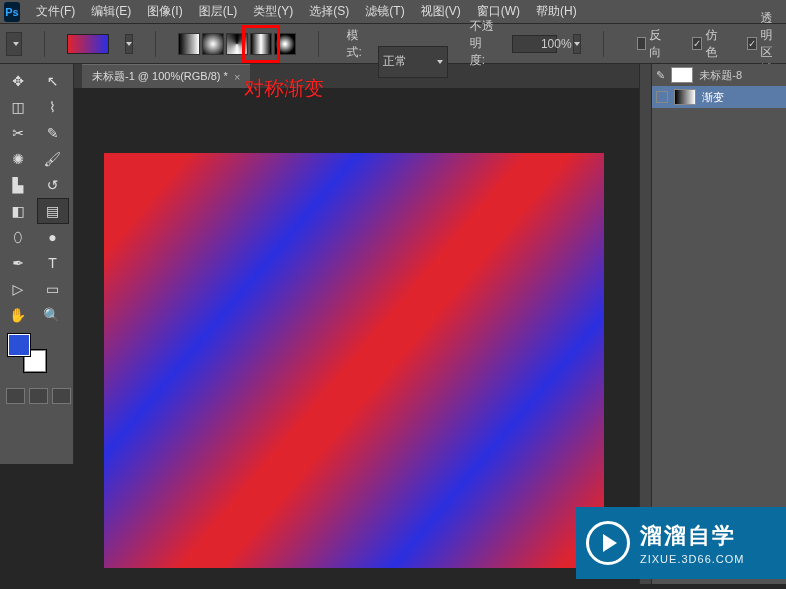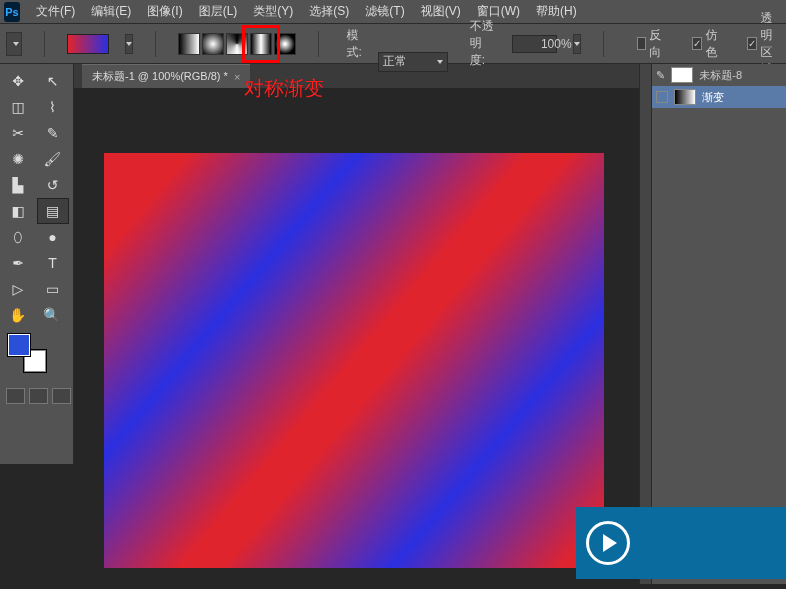--- a/index.html
+++ b/index.html
@@ -88,21 +88,21 @@
     .grad-diamond { background: radial-gradient(#fff 5%, #000 70%); }
     .grad-highlight {
       position: relative;
       outline: 3px solid #ff0000;
       outline-offset: 5px;
     }
     .opt-label { color: #ccc; font-size: 12px; margin-left: 6px;}
     .opt-select {
       display: flex; align-items: center;
       background: #3f3f3f; border: 1px solid #2a2a2a;
-      height: 20px; padding: 0 4px; min-width: 70px;
+      height: 32px; padding: 0 4px; min-width: 70px;
       justify-content: space-between;
       margin-top: 36px;
     }
     .opt-select .arrow {
       width: 0; height: 0; border-left: 3px solid transparent; border-right: 3px solid transparent;
       border-top: 4px solid #ccc;
     }
     .opt-num {
       background: #3f3f3f; border: 1px solid #2a2a2a;
       width: 42px; height: 18px; text-align: center;
@@ -395,13 +395,17 @@
     <div class="hist-checkbox"></div>
     <div class="hist-gradthumb"></div>
     <span>渐变</span>
   </div>
 </div>
 
 <div class="annotation">对称渐变</div>
 
 <div class="watermark">
   <div class="wm-play"></div>
+  <div class="wm-text">
+    <div class="wm-title">溜溜自学</div>
+    <div class="wm-url">ZIXUE.3D66.COM</div>
+  </div>
 </div>
 
 </body></html>

